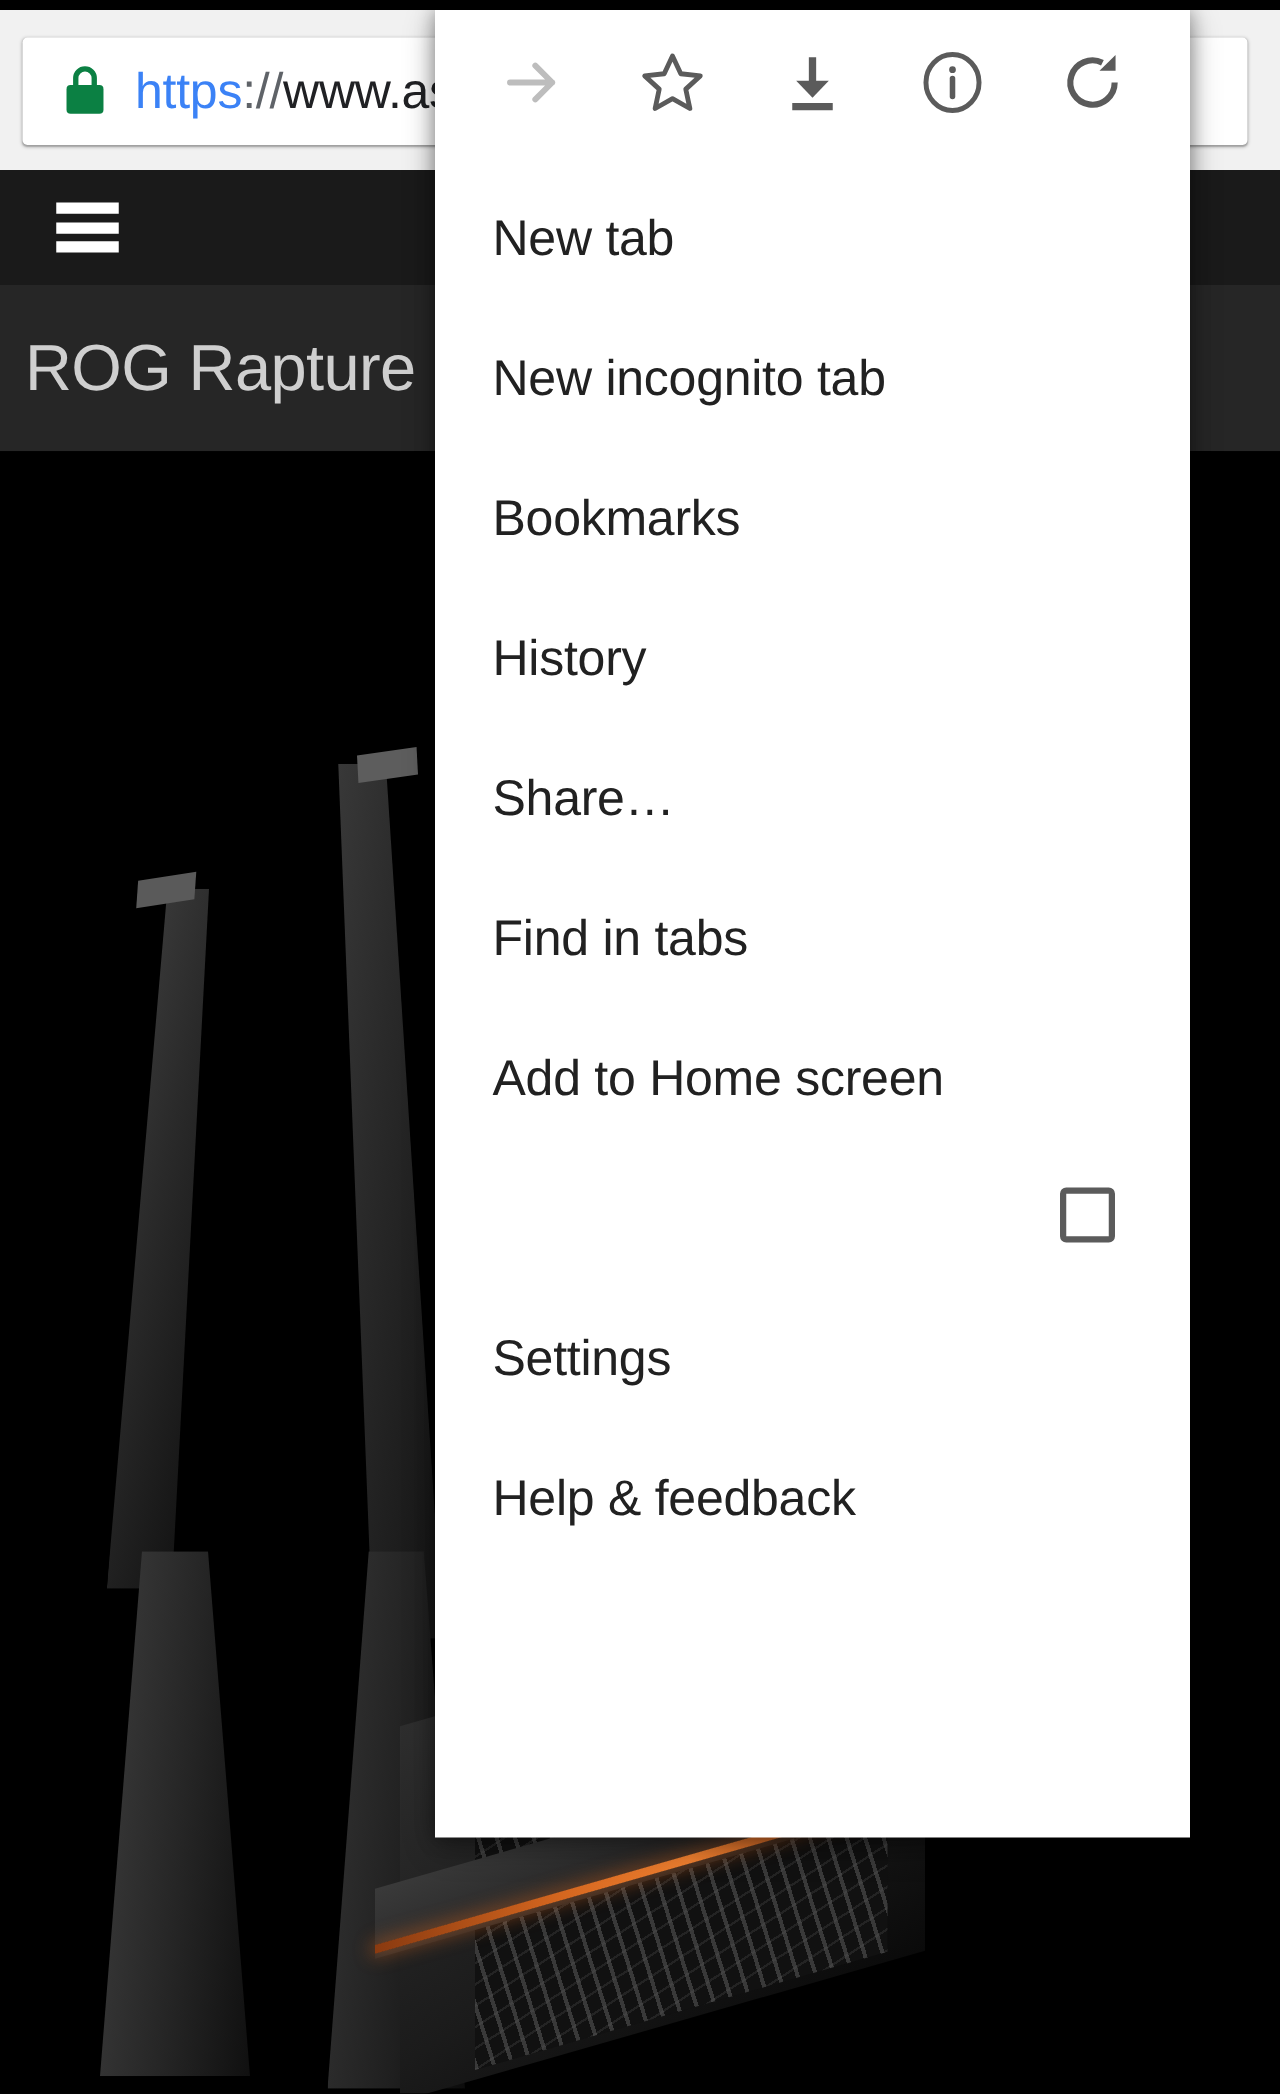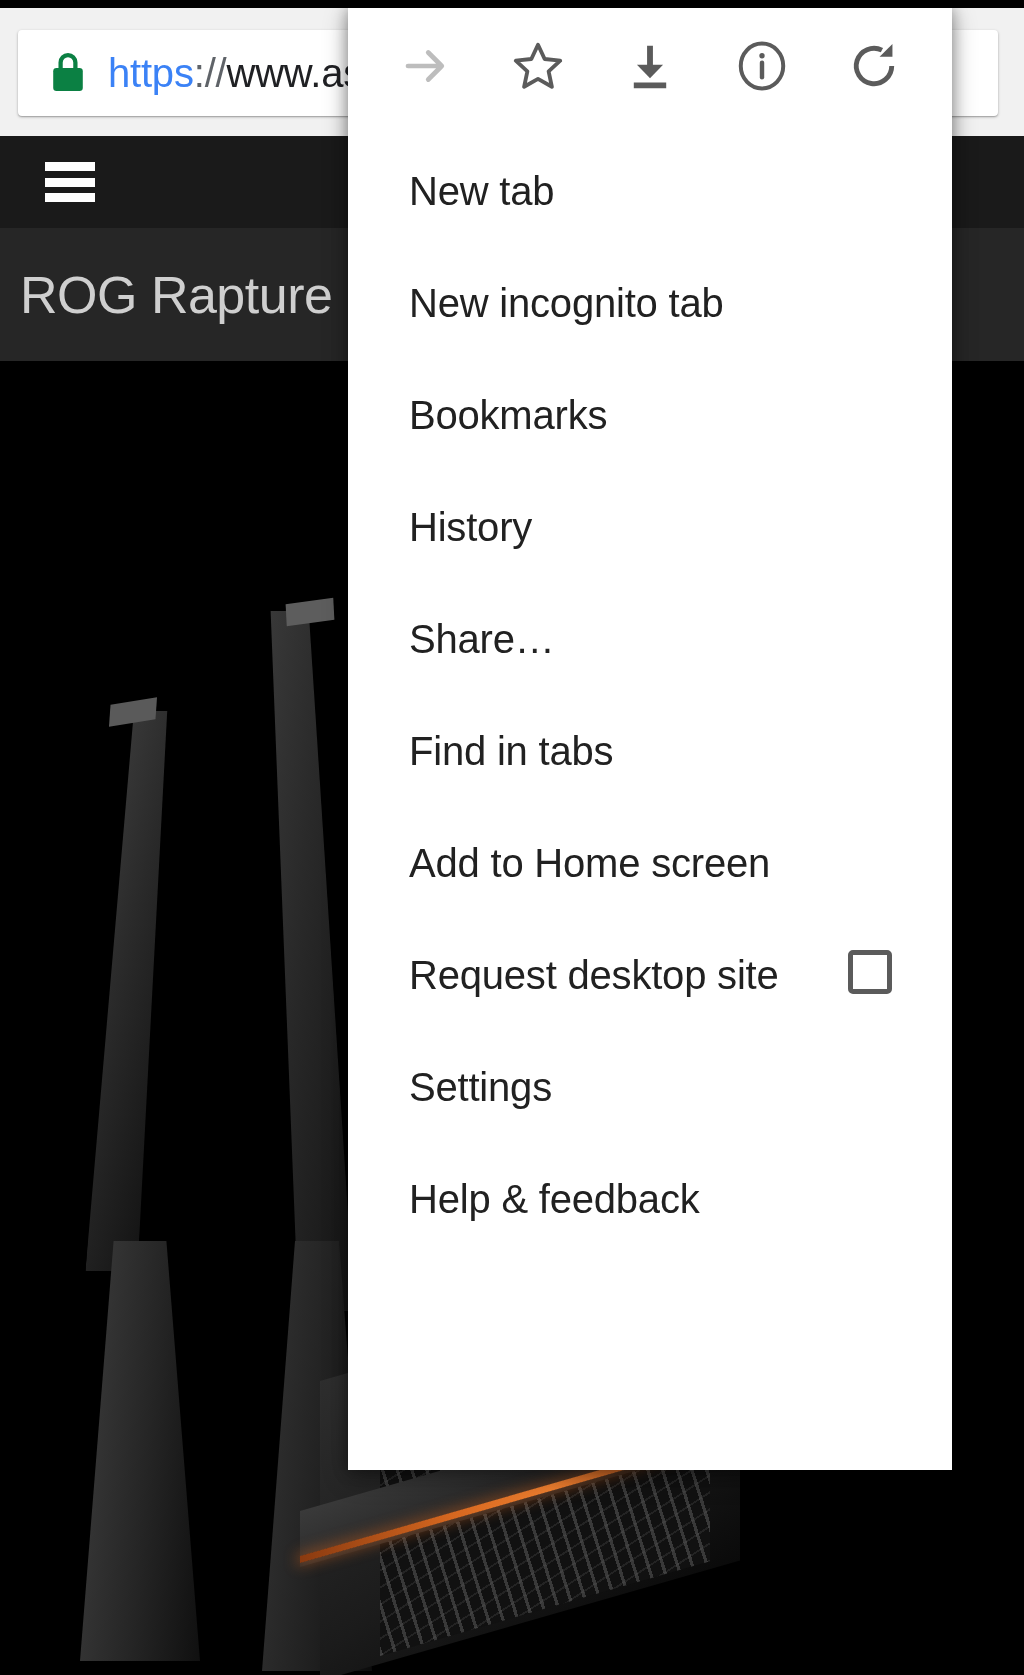--- a/index.html
+++ b/index.html
@@ -255,21 +255,21 @@
   }
   .menu-icon-btn svg { display: block; }
 
   .menu-list {
     padding-top: 12px;
   }
   .menu-item {
     height: 112px;
     display: flex;
     align-items: center;
-    padding: 0 61px;
+    padding: 0 46px;
     cursor: pointer;
     position: relative;
   }
   .menu-item-label {
     font-size: 40px;
     color: #212121;
     letter-spacing: -0.2px;
     white-space: nowrap;
   }
   .menu-item-checkbox {
@@ -403,21 +403,20 @@
 
       <div class="menu-item">
         <span class="menu-item-label">Find in tabs</span>
       </div>
 
       <div class="menu-item">
         <span class="menu-item-label">Add to Home screen</span>
       </div>
 
       <div class="menu-item">
-        <span class="menu-item-label">Request desktop site</span>
         <span class="menu-item-checkbox"></span>
       </div>
 
       <div class="menu-item">
         <span class="menu-item-label">Settings</span>
       </div>
 
       <div class="menu-item">
         <span class="menu-item-label">Help &amp; feedback</span>
       </div>

